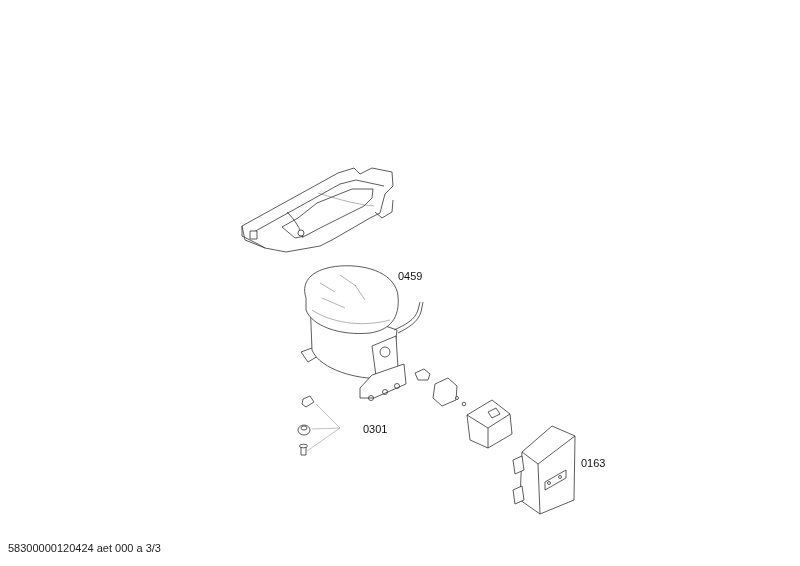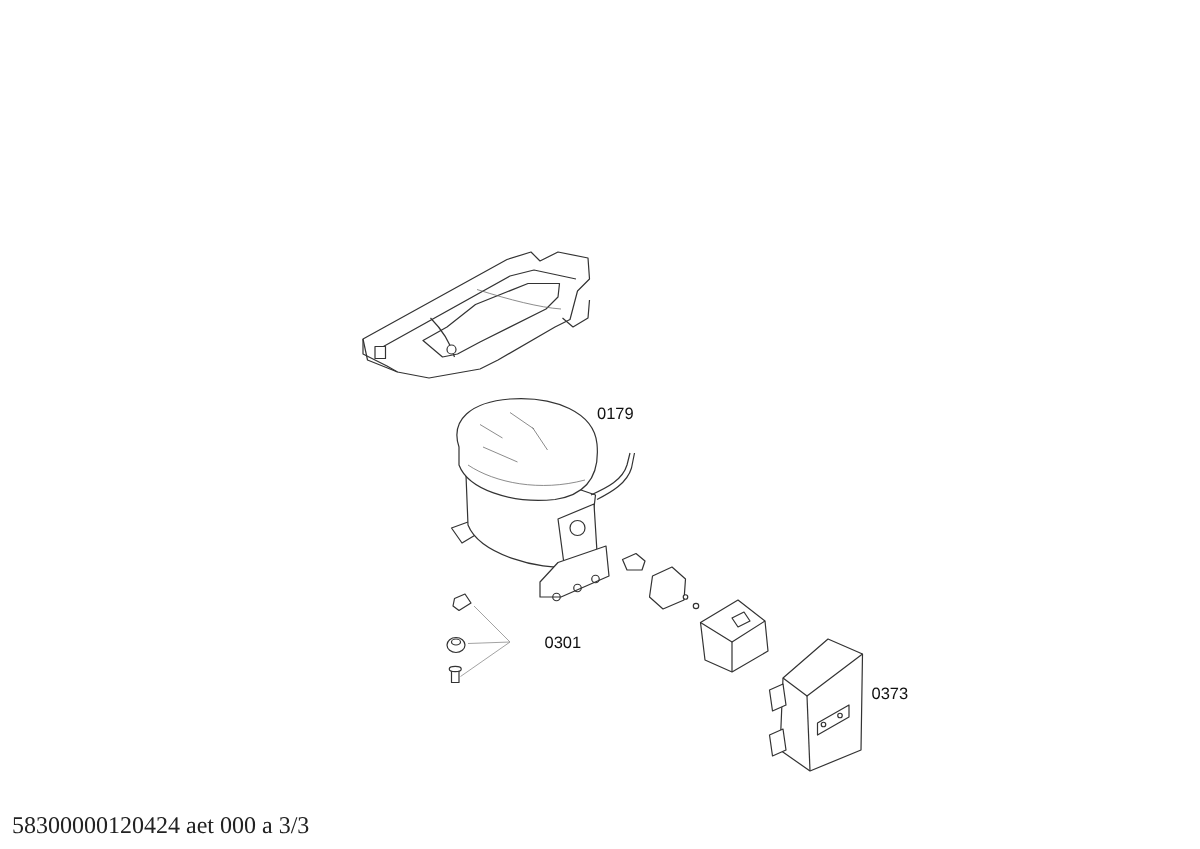--- a/index.html
+++ b/index.html
@@ -1,19 +1,19 @@
 <!DOCTYPE html>
 <html><head>
   <meta charset="utf-8">
   <style>
     html, body { margin:0; padding:0; background:#ffffff; }
     body { width:800px; height:566px; position:relative; overflow:hidden; font-family:"Liberation Sans", sans-serif; }
     svg.diagram { position:absolute; left:0; top:0; width:800px; height:566px; }
     .lbl { position:absolute; font-size:11px; color:#111; font-family:"Liberation Sans", sans-serif; }
-    .footer { position:absolute; left:8px; top:542px; font-size:16px; color:#222; font-family:Liberation Serif, serif; }
+    .footer { position:absolute; left:8px; top:542px; font-size:11px; color:#222; font-family:Liberation Sans, sans-serif; }
     svg .ln { fill:none; stroke:#333; stroke-width:0.8; stroke-linejoin:round; }
     svg .lnf { fill:#fff; stroke:#333; stroke-width:0.8; stroke-linejoin:round; }
     svg .thin { fill:none; stroke:#666; stroke-width:0.5; }
     svg .leader { fill:none; stroke:#999; stroke-width:0.6; }
   </style>
 </head>
 <body>
 
 <svg class="diagram" viewBox="0 0 800 566">
 
@@ -73,17 +73,17 @@
     <path class="ln" d="M522 452 L538 464 L575 436"></path>
     <path class="ln" d="M538 464 L540 514"></path>
     <path class="ln" d="M545 482 L566 470 L566 478 L545 490 Z"></path>
     <circle class="ln" cx="549" cy="483" r="1.5"></circle>
     <circle class="ln" cx="560" cy="477" r="1.5"></circle>
     <path class="lnf" d="M513 460 L522 456 L524 470 L515 474 Z"></path>
     <path class="lnf" d="M513 490 L522 486 L524 500 L515 504 Z"></path>
   </g>
 </svg>
 
-<div class="lbl" style="left:398px; top:270px;">0179</div>
+<div class="lbl" style="left:398px; top:270px;">0459</div>
 <div class="lbl" style="left:344px; top:423px;margin-left:19px;">0301</div>
-<div class="lbl" style="left:581px; top:457px;">0373</div>
+<div class="lbl" style="left:581px; top:457px;">0163</div>
 
 <div class="footer">58300000120424 aet 000 a 3/3</div>
 
 </body></html>

